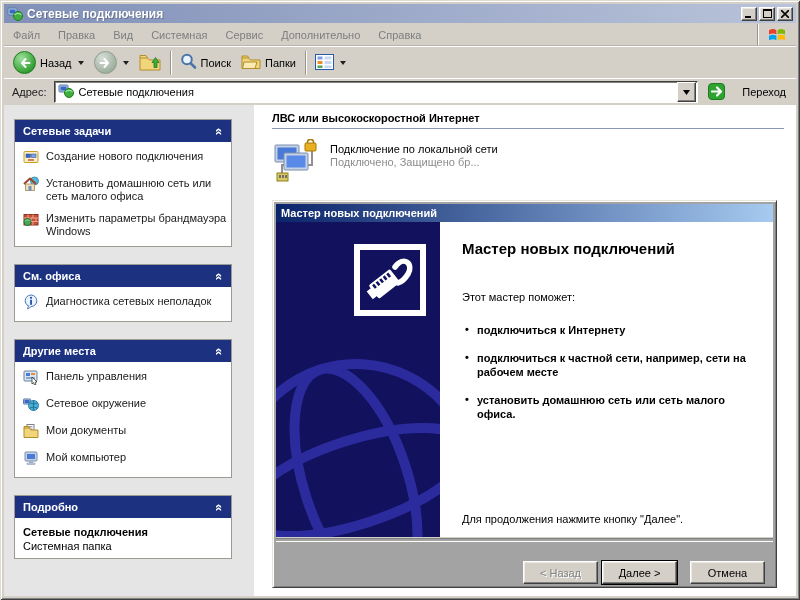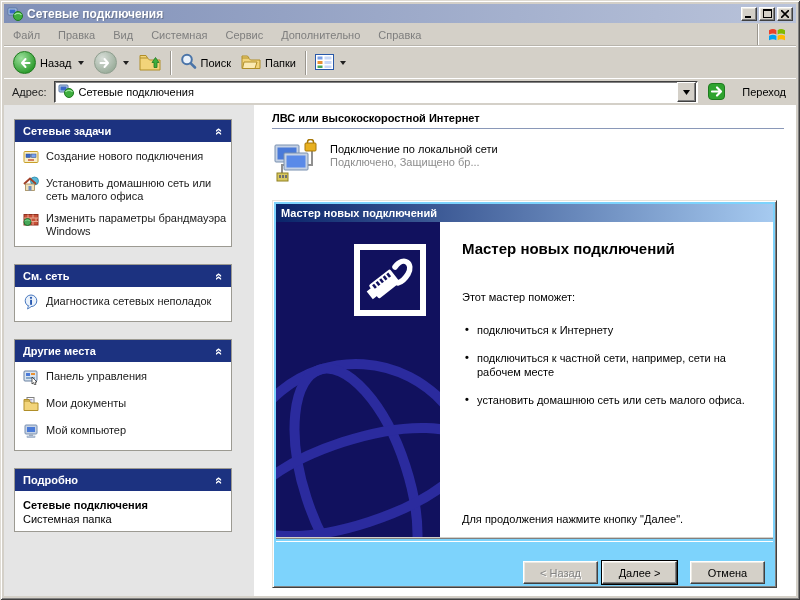--- a/index.html
+++ b/index.html
@@ -69,35 +69,35 @@
 
   .content{position:absolute;left:250px;top:0;right:0;bottom:0;background:#fff;}
   .group-header{position:absolute;left:18px;top:7px;font-weight:bold;white-space:nowrap;}
   .group-line{position:absolute;left:18px;top:23px;right:12px;height:1px;background:#8A98B8;}
   .lan-item{position:absolute;left:18px;top:34px;display:flex;gap:10px;cursor:pointer;}
   .lan-text{padding-top:4px;line-height:13px;}
   .lan-name{width:170px;color:#000;}
   .lan-status{color:#8C8C8C;white-space:nowrap;}
 
   
-  .dialog{position:absolute;left:272px;top:200px;width:505px;height:388px;background:#7dd3fc;
+  .dialog{position:absolute;left:272px;top:200px;width:505px;height:388px;background:#a3a3a3;
     border:1px solid;border-color:#E8E4DC #404040 #404040 #E8E4DC;
     box-shadow:inset 1px 1px 0 #fff,inset -1px -1px 0 #808080;
     padding:3px;box-sizing:border-box;display:flex;flex-direction:column;}
   .wiz-title{height:18px;flex:0 0 18px;background:linear-gradient(90deg,#0A246A,#A6CAF0);
     color:#fff;font-weight:bold;display:flex;align-items:center;padding:0 5px;cursor:default;}
   .wiz-body{flex:1;display:flex;overflow:hidden;border-bottom:1px solid #D4D0C8;}
   .wiz-left{width:164px;flex:0 0 164px;background:#11115E;position:relative;overflow:hidden;}
   .wiz-globe{position:absolute;left:-70px;bottom:-95px;}
   .wiz-iconbox{position:absolute;top:22px;right:14px;width:60px;height:60px;background:#11115E;
     border:6px solid #fff;}
   .wiz-right{flex:1;background:#fff;position:relative;padding:16px 12px 0 22px;box-sizing:border-box;}
   .wiz-heading{font-size:15px;font-weight:bold;margin:2px 0 0;}
   .wiz-intro{margin-top:34px;}
-  .wiz-bullets{list-style:none;margin:20px 0 0;padding:0;}
+  .wiz-bullets{list-style:none;margin:20px 0 0;padding:0;font-weight:bold;}
   .wiz-bullets li{position:relative;padding-left:15px;margin-top:14px;line-height:14px;}
   .wiz-bullets li::before{content:"•";position:absolute;left:3px;top:-1px;font-weight:bold;}
   .wiz-hint{position:absolute;left:22px;bottom:12px;}
   .wiz-sep{flex:0 0 2px;border-top:1px solid #808080;border-bottom:1px solid #fff;}
   .wiz-footer{flex:0 0 42px;display:flex;align-items:flex-end;justify-content:flex-end;padding-right:8px;}
   .btn{width:75px;height:23px;background:#D4D0C8;border:1px solid;border-color:#fff #404040 #404040 #fff;
     box-shadow:inset -1px -1px 0 #808080,inset 1px 1px 0 #ECE9E2;
     font-family:inherit;font-size:11px;color:#000;padding:0;}
   .btn-back{color:#848484;text-shadow:1px 1px 0 #fff;margin-right:4px;}
   .btn-next{box-shadow:0 0 0 1px #000,inset -1px -1px 0 #808080,inset 1px 1px 0 #ECE9E2;margin-right:13px;}
@@ -289,21 +289,21 @@
                   <path d="M1.5 10 a3.5 2 0 0 1 6 0" fill="none" stroke="#90E0A0" stroke-width="0.8"></path>
                 </svg>
             </span>
             <span>Изменить параметры брандмауэра Windows</span>
           </div>
         </div>
       </div>
 
       <div class="section">
         <div class="section-header">
-          <span>См. сеть</span>
+          <span>См. офиса</span>
           <span class="chevron">«</span>
         </div>
         <div class="section-body">
           <div class="task">
             <span class="icon16">
               <svg width="16" height="16" viewBox="0 0 16 16">
                   <circle cx="8" cy="6.8" r="5.8" fill="#EAF2FB" stroke="#4878C0"></circle>
                   <path d="M5.5 11.5 L4.5 15 L9 12.2" fill="#EAF2FB" stroke="#4878C0" stroke-width="0.9"></path>
                   <rect x="7.1" y="5.8" width="1.9" height="5" fill="#2858B0"></rect>
                   <circle cx="8" cy="3.8" r="1.15" fill="#2858B0"></circle>
@@ -324,20 +324,31 @@
             <span class="icon16">
               <svg width="16" height="16" viewBox="0 0 16 16">
                   <rect x="1" y="2" width="13" height="10" rx="1" fill="#D8E4F0" stroke="#6880A0"></rect>
                   <rect x="3" y="4" width="4" height="3" fill="#4A7AD8"></rect>
                   <rect x="8" y="4" width="4" height="2" fill="#E89030"></rect>
                   <rect x="3" y="8" width="9" height="2" fill="#88A8C8"></rect>
                   <path d="M9 8 L14 13 L12.1 13.1 L13 15.4 L11.5 16 L10.6 13.6 L9 15 Z" fill="#fff" stroke="#202020" stroke-width="0.7"></path>
                 </svg>
             </span>
             <span>Панель управления</span>
+          </div>
+          <div class="task">
+            <span class="icon16">
+              <svg width="16" height="16" viewBox="0 0 16 16">
+                  <rect x="0.5" y="3" width="7" height="5" rx="0.5" fill="#B8CCE4" stroke="#5878A8"></rect>
+                  <rect x="1.5" y="4" width="5" height="3" fill="#3A68C8"></rect>
+                  <circle cx="10.5" cy="9.5" r="5" fill="#48B0D8" stroke="#2880A8"></circle>
+                  <path d="M10.5 4.5 v10 M6.8 7 q3.7 2 7.4 0 M6.8 12 q3.7 -2 7.4 0" stroke="#1E6888" stroke-width="0.8" fill="none"></path>
+                </svg>
+            </span>
+            <span>Сетевое окружение</span>
           </div>
           <div class="task">
             <span class="icon16">
               <svg width="16" height="16" viewBox="0 0 16 16">
                   <rect x="4" y="1.5" width="7" height="8" fill="#fff" stroke="#808080"></rect>
                   <path d="M5.5 3.5 h4 M5.5 5 h4 M5.5 6.5 h4" stroke="#9090C0" stroke-width="0.8"></path>
                   <path d="M1 5 V3.5 h5 l1 1.5" fill="#F2D47A" stroke="#B08E28"></path>
                   <path d="M1 5 h5.5 l1.5 2 h7 v7.5 H1 Z" fill="#F2D47A" stroke="#B08E28"></path>
                 </svg>
             </span>

